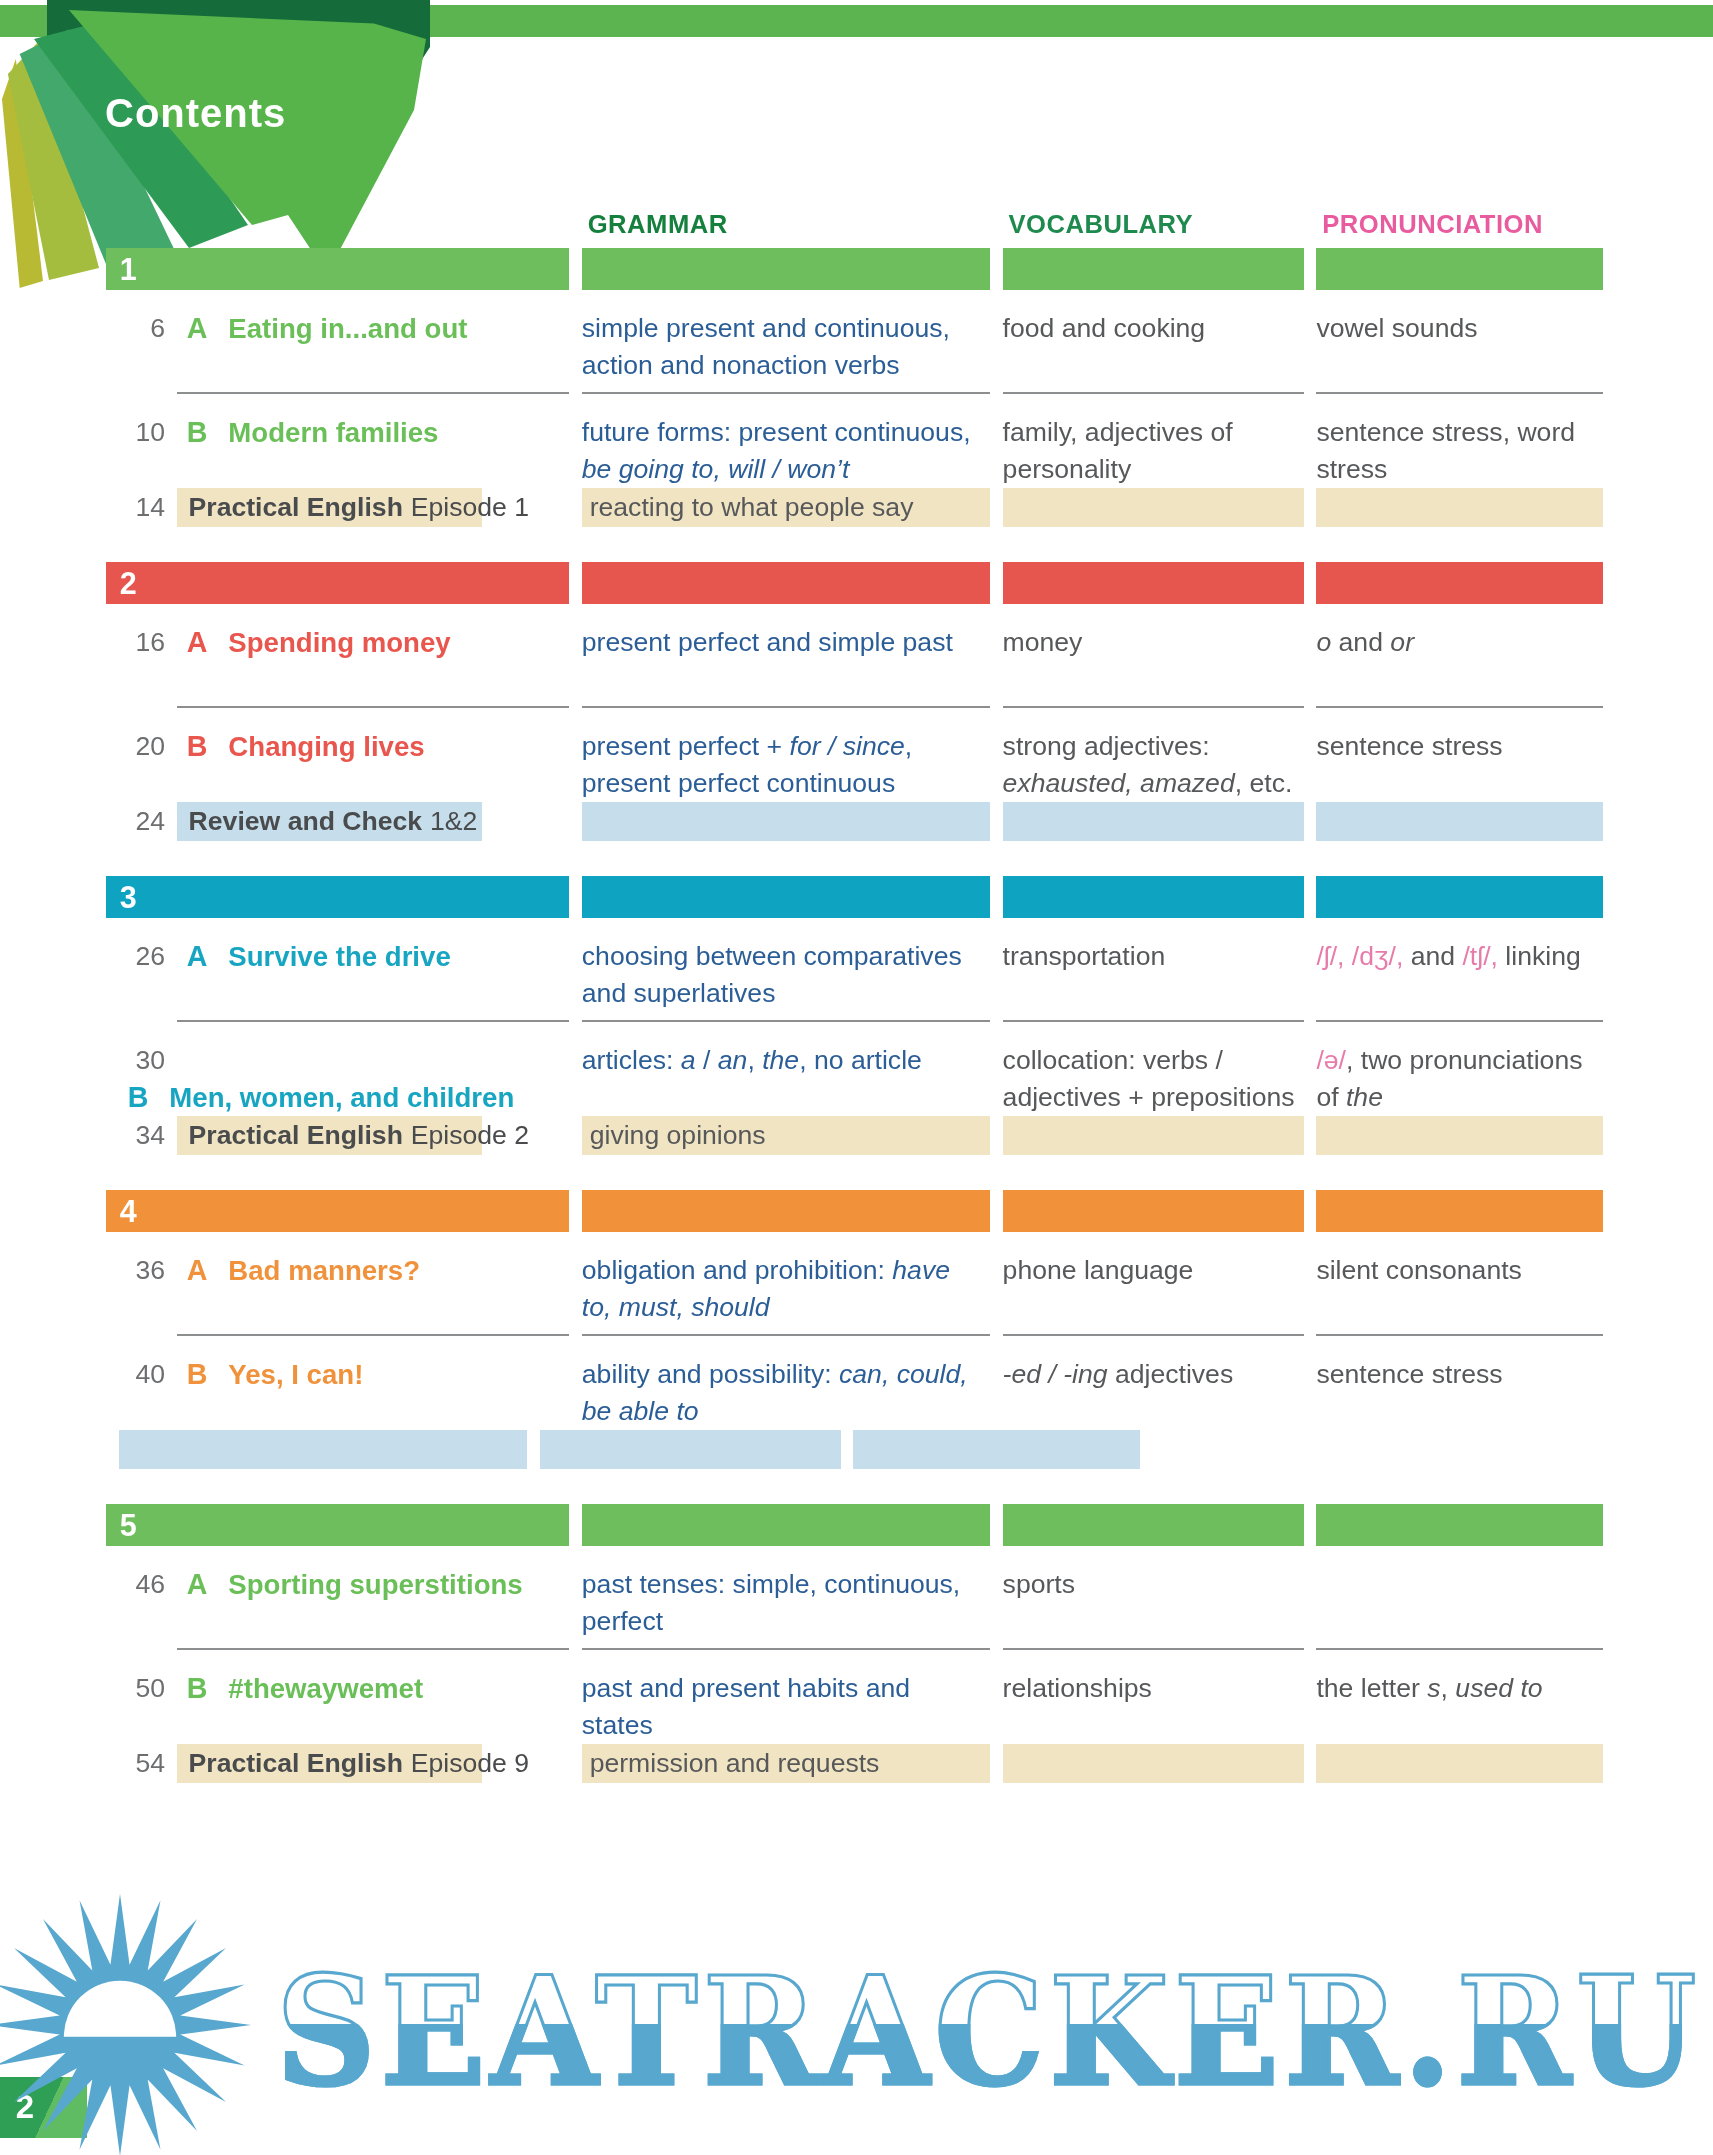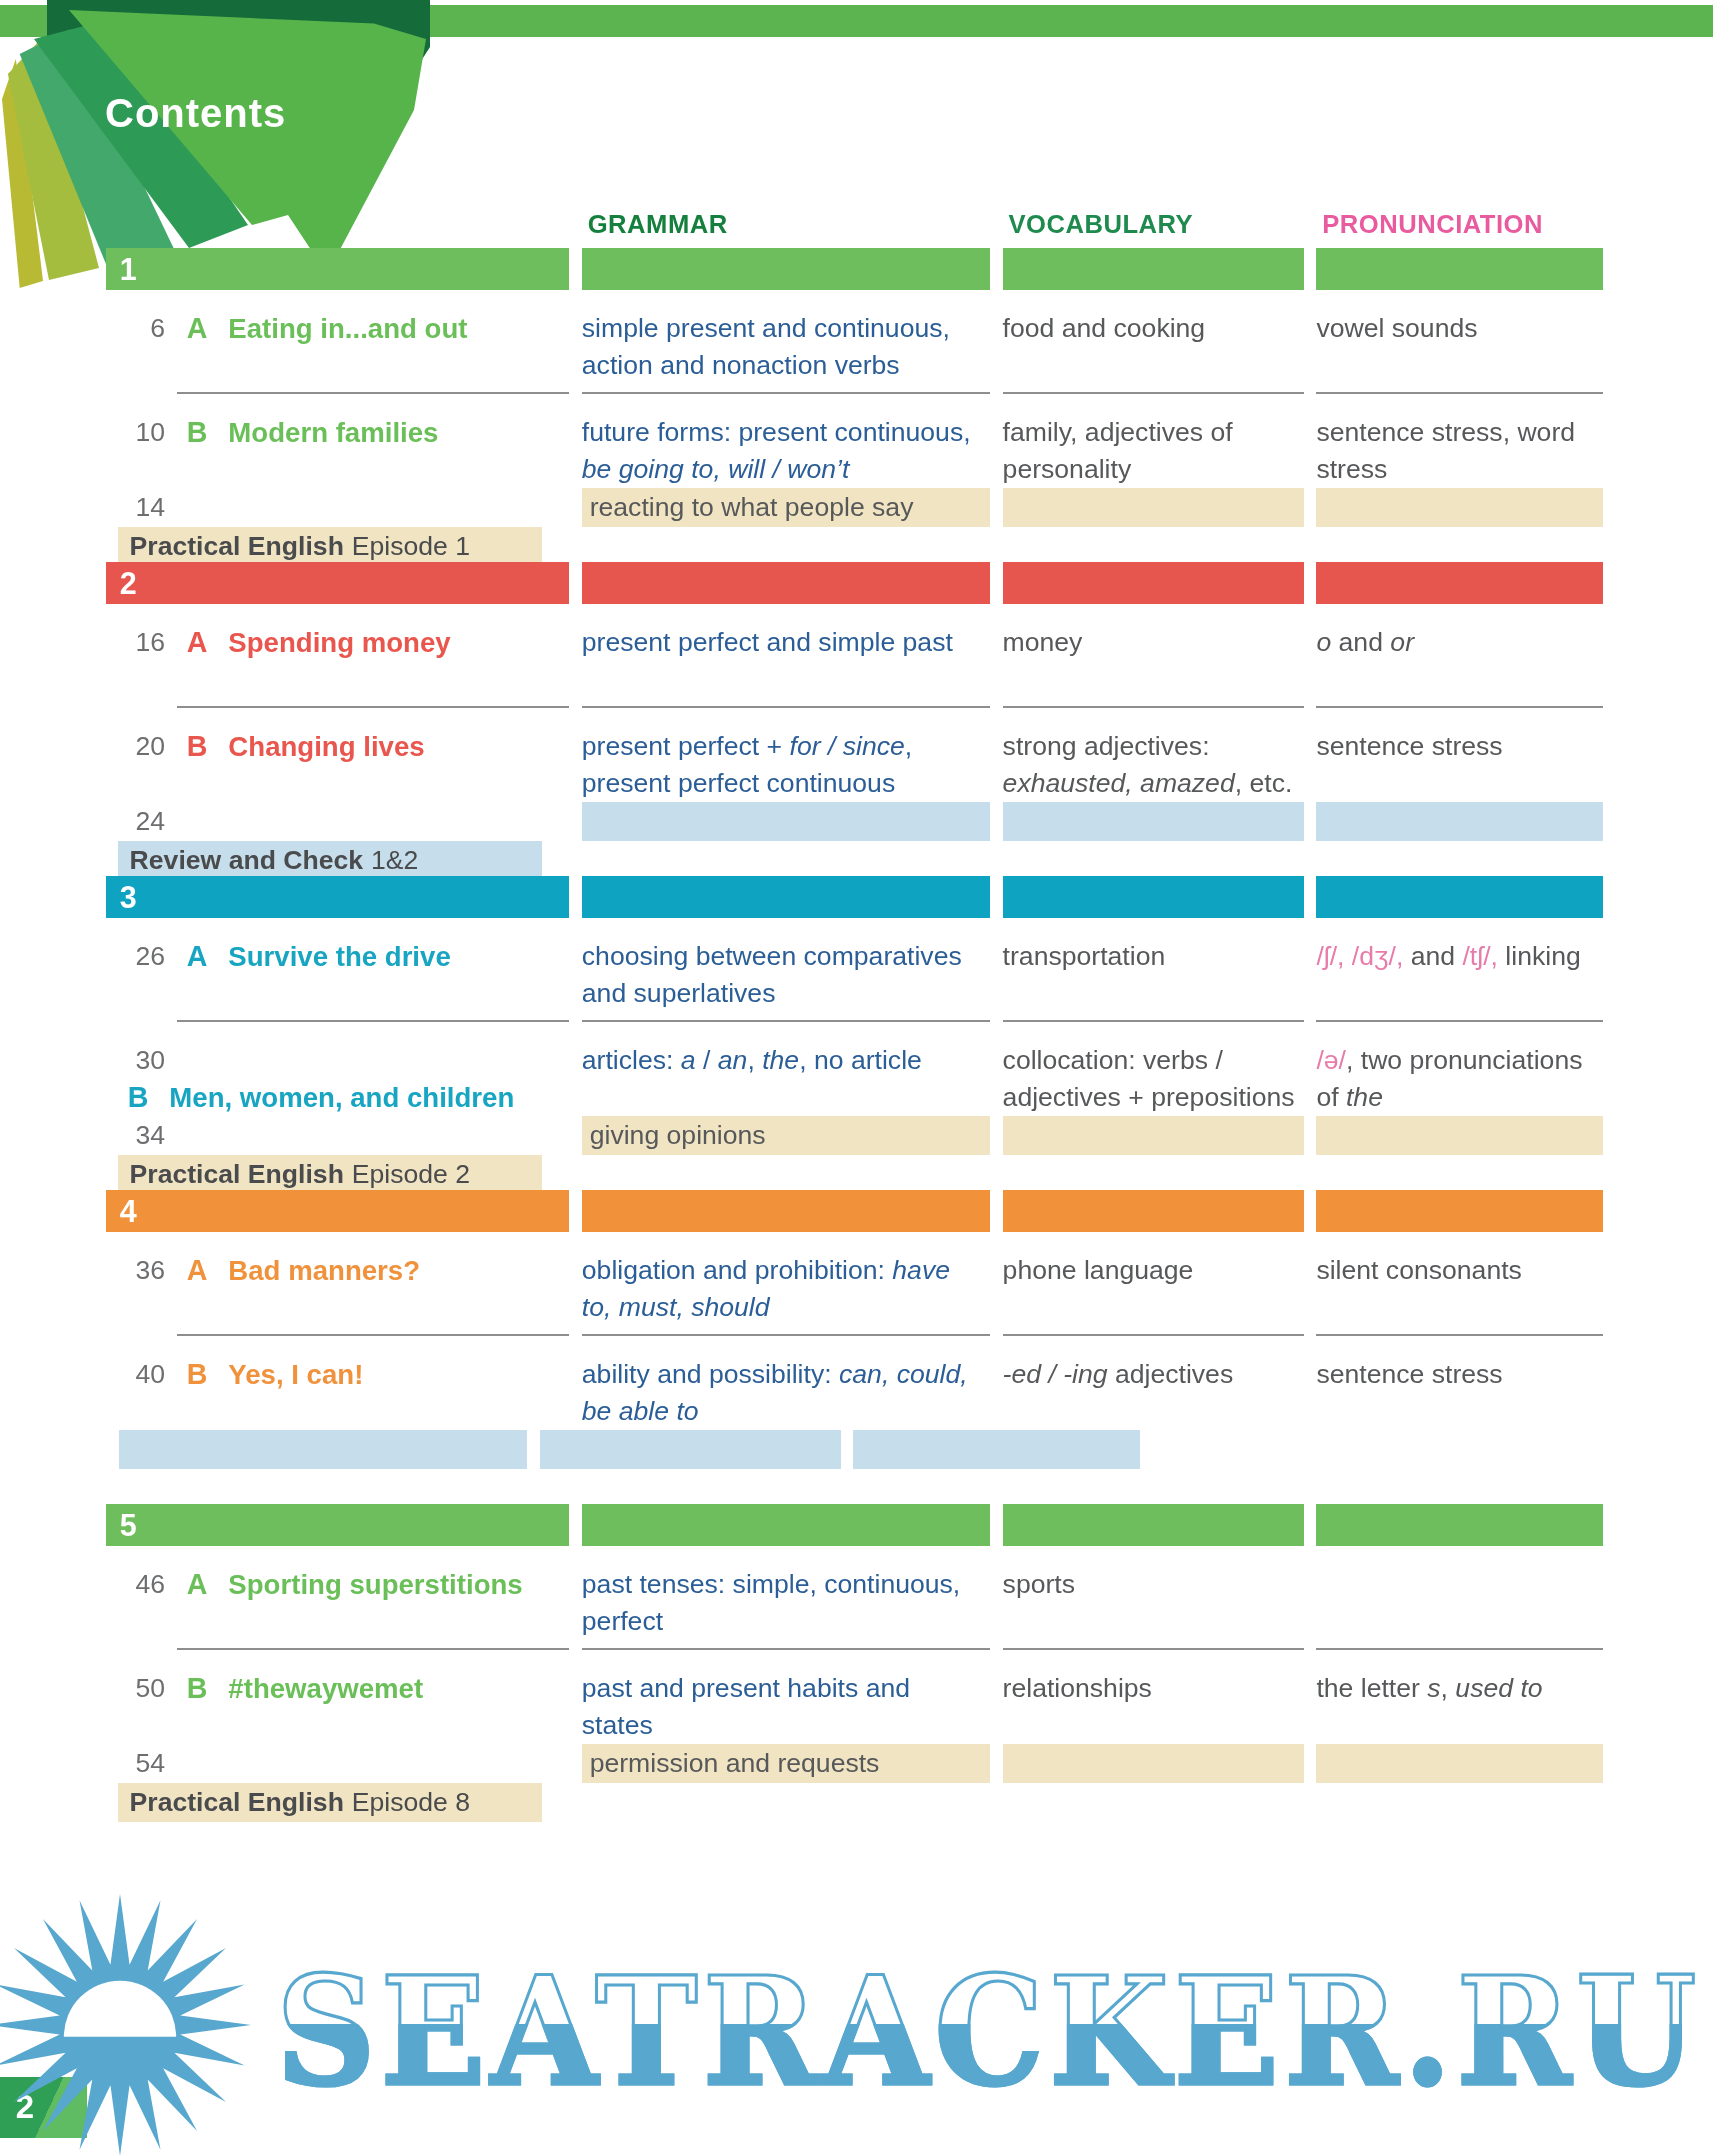--- a/index.html
+++ b/index.html
@@ -54,21 +54,21 @@
 
   .sep-row{height:2px;}
   .sep{border-top:2px solid #8d8e90;height:0;}
   .sep-a{margin-left:71px;}
 
   .band-row{height:39px;margin-bottom:35px;font-size:26.6px;line-height:39px;}
   .band{height:39px;}
   .band-beige{background:#f0e4c3;}
   .band-blue{background:#c6deeb;}
   .cA .band{margin-left:11.8px;padding-left:11.8px;display:inline-block;
-            width:424px;box-sizing:border-box;vertical-align:top;white-space:nowrap;}
+            width:305px;box-sizing:border-box;vertical-align:top;white-space:nowrap;}
   .band-label-bold{font-weight:700;color:#4a4b4d;}
   .band-label-rest{color:#4a4b4d;margin-left:7.9px;}
   .band-text{padding-left:7.9px;color:#57585a;white-space:nowrap;}
   .band-row .num{line-height:39px;}
 
   
   .wm-text{position:absolute;left:276px;top:1958px;width:1430px;z-index:2;
            font-family:"DejaVu Serif",serif;font-weight:700;font-size:138px;line-height:138px;
            letter-spacing:4.9px;white-space:nowrap;transform:scaleY(1.08);transform-origin:top left;
            background:linear-gradient(to bottom,#ffffff 0 44%,#57a7cf 44% 100%);
@@ -366,21 +366,21 @@
         <div class="frow lesson-row row-b">
           <div class="cA"><span class="num">50</span><span class="letter c-green">B</span><span class="ltitle c-green">#thewaywemet</span></div>
           <div class="g"></div>
           <div class="cB gram"><span>past and present habits and</span><br><span>states</span></div>
           <div class="g"></div>
           <div class="cC"><span>relationships</span></div>
           <div class="g"></div>
           <div class="cD"><span>the letter </span><span class="it">s</span><span>, </span><span class="it">used to</span></div>
         </div>
         <div class="frow band-row">
-          <div class="cA"><span class="num">54</span><div class="band band-beige"><span class="band-label-bold">Practical English</span><span class="band-label-rest">Episode 8</span></div></div>
+          <div class="cA"><span class="num">54</span><div class="band band-beige"><span class="band-label-bold">Practical English</span><span class="band-label-rest">Episode 9</span></div></div>
           <div class="g"></div>
           <div class="cB band band-beige"><span class="band-text"><span>permission and requests</span></span></div>
           <div class="g"></div>
           <div class="cC band band-beige"></div>
           <div class="g"></div>
           <div class="cD band band-beige"></div>
         </div>
       </div>
   </div>
 

